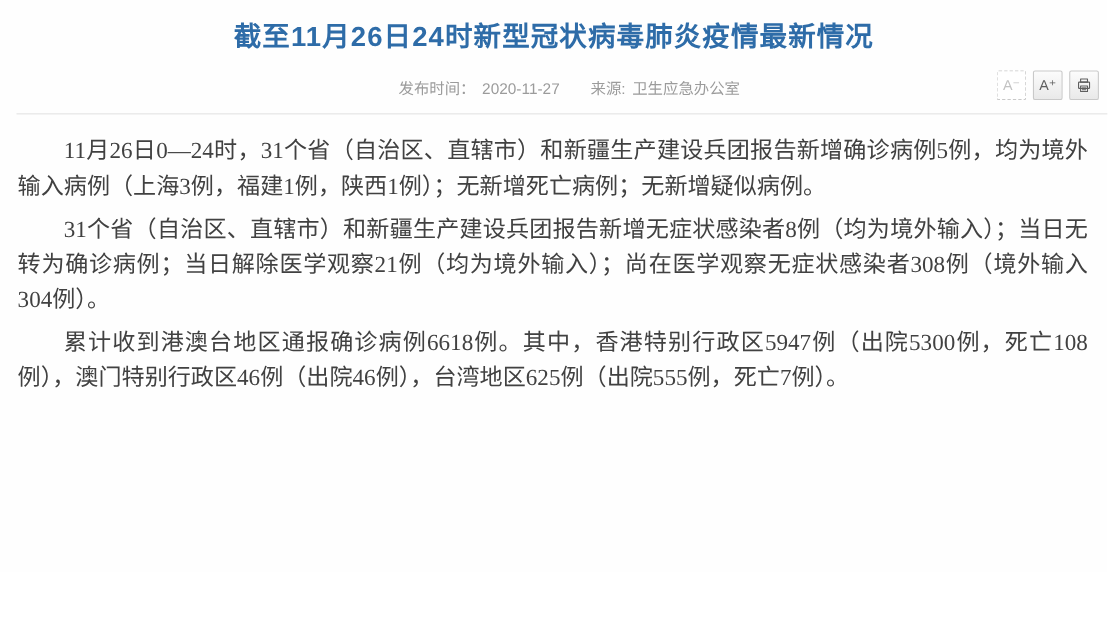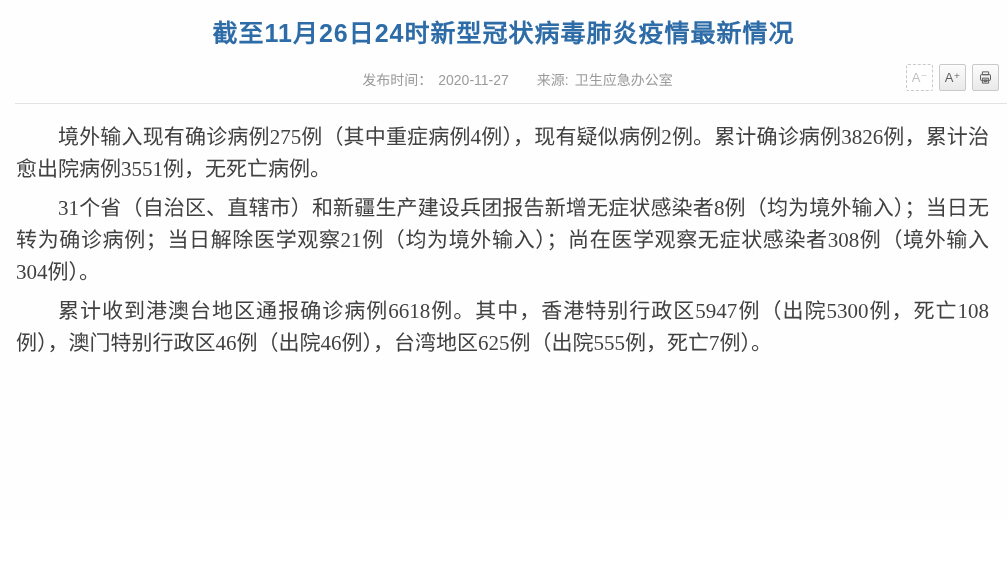--- a/index.html
+++ b/index.html
@@ -108,18 +108,18 @@
             </svg>
           </span>
         </button>
       </div>
     </div>
   </div>
 
   <hr class="header-divider">
 
   <div class="article-body">
-      <p>境外输入现有确诊病例275例（其中重症病例4例），现有疑似病例2例。累计确诊病例3826例，累计治愈出院病例3551例，无死亡病例。</p>
+      <p>11月26日0—24时，31个省（自治区、直辖市）和新疆生产建设兵团报告新增确诊病例5例，均为境外输入病例（上海3例，福建1例，陕西1例）；无新增死亡病例；无新增疑似病例。</p>
       <p>31个省（自治区、直辖市）和新疆生产建设兵团报告新增无症状感染者8例（均为境外输入）；当日无转为确诊病例；当日解除医学观察21例（均为境外输入）；尚在医学观察无症状感染者308例（境外输入304例）。</p>
       <p>累计收到港澳台地区通报确诊病例6618例。其中，香港特别行政区5947例（出院5300例，死亡108例），澳门特别行政区46例（出院46例），台湾地区625例（出院555例，死亡7例）。</p>
     </div>
 
 </div>
 
 </body></html>

